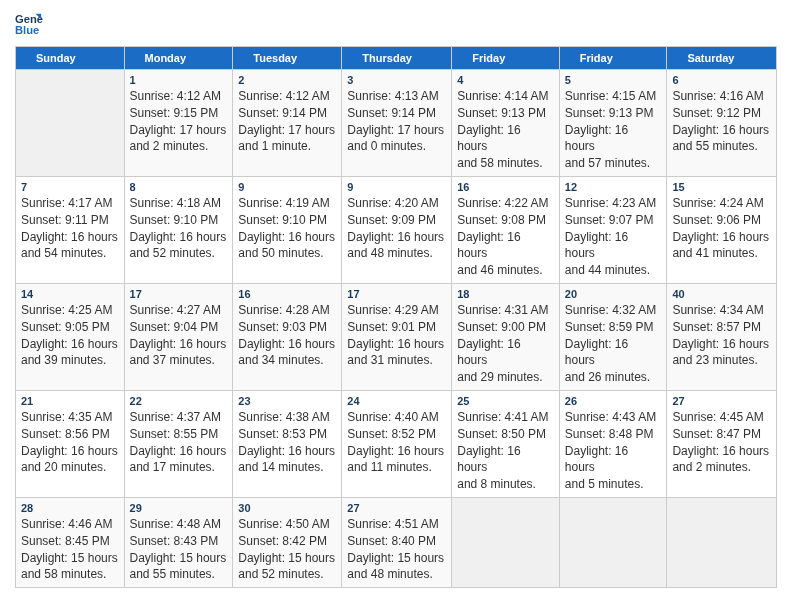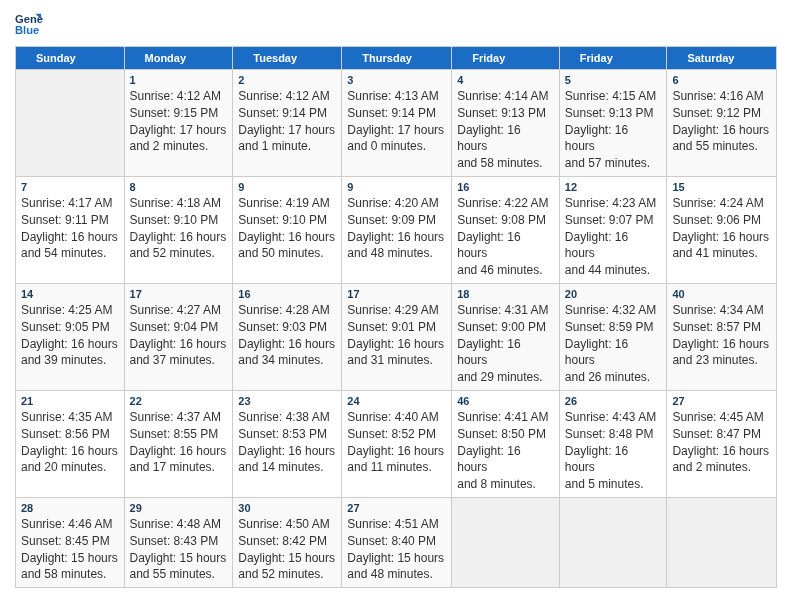--- a/index.html
+++ b/index.html
@@ -227,21 +227,21 @@
           </td>
           <td>
             <span class="day-num">23</span>
             <div class="day-info">Sunrise: 4:38 AM<br>Sunset: 8:53 PM<br>Daylight: 16 hours<br>and 14 minutes.</div>
           </td>
           <td>
             <span class="day-num">24</span>
             <div class="day-info">Sunrise: 4:40 AM<br>Sunset: 8:52 PM<br>Daylight: 16 hours<br>and 11 minutes.</div>
           </td>
           <td>
-            <span class="day-num">46</span>
+            <span class="day-num">25</span>
             <div class="day-info">Sunrise: 4:41 AM<br>Sunset: 8:50 PM<br>Daylight: 16 hours<br>and 8 minutes.</div>
           </td>
           <td>
             <span class="day-num">26</span>
             <div class="day-info">Sunrise: 4:43 AM<br>Sunset: 8:48 PM<br>Daylight: 16 hours<br>and 5 minutes.</div>
           </td>
           <td>
             <span class="day-num">27</span>
             <div class="day-info">Sunrise: 4:45 AM<br>Sunset: 8:47 PM<br>Daylight: 16 hours<br>and 2 minutes.</div>
           </td>

